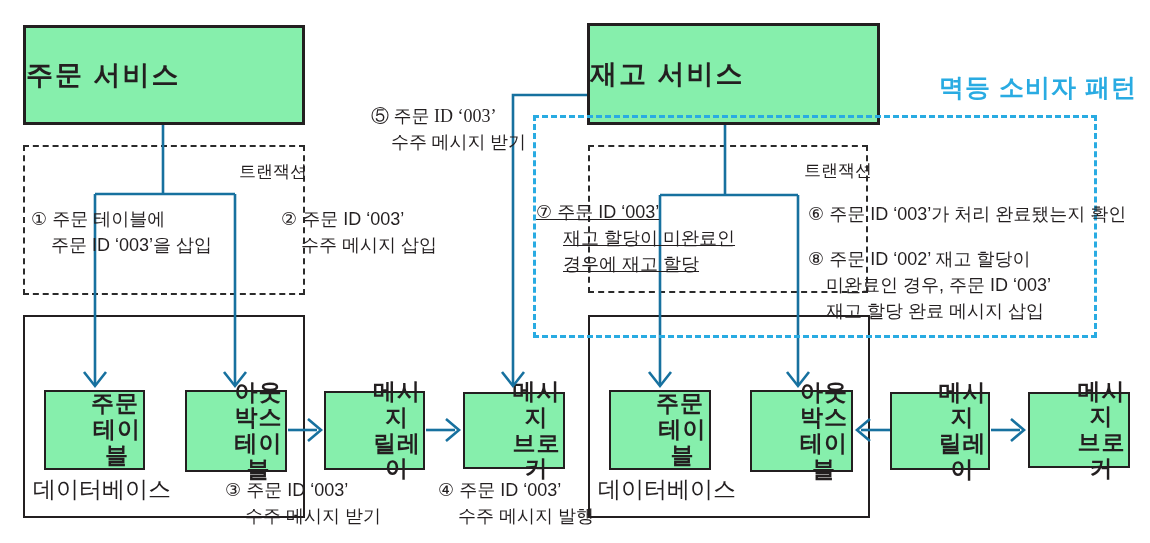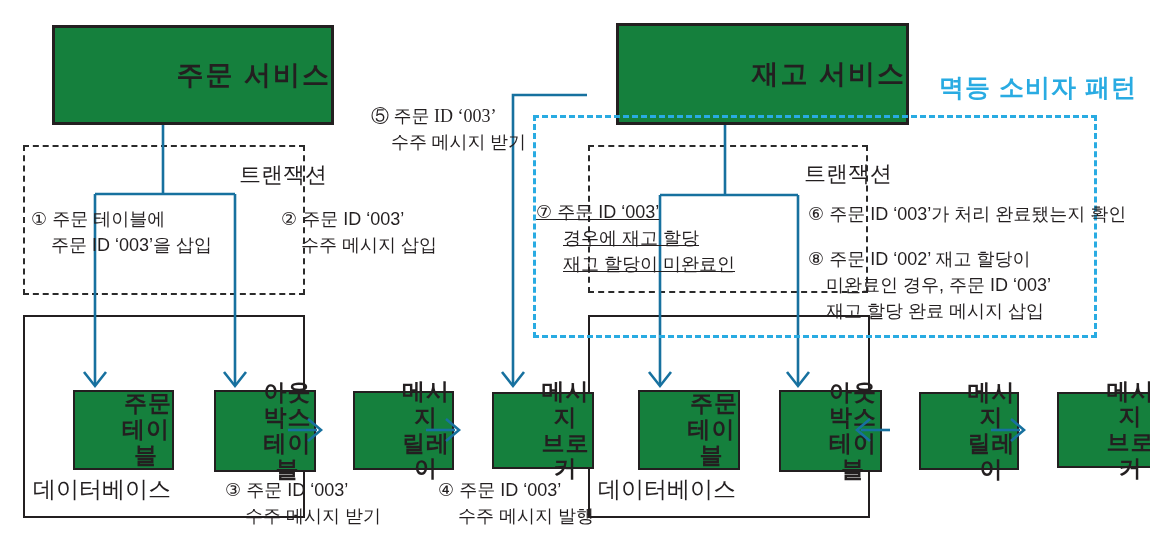--- a/index.html
+++ b/index.html
@@ -1,31 +1,31 @@
 <!DOCTYPE html>
 <html><head>
 <meta charset="utf-8">
 <style>
   html,body{margin:0;padding:0;background:#fff;}
   #canvas{
     position:relative;width:1150px;height:543px;background:#ffffff;overflow:hidden;
     font-family:"Liberation Sans","DejaVu Sans",sans-serif;color:#231f20;
   }
   .box{
-    position:absolute;background:#15803d;border:3px solid #231f20;box-sizing:border-box;
-    display:flex;flex-direction:column;align-items:flex-end;justify-content:center;
-    text-align:center;z-index:2;margin-left:29px;
+    position:absolute;background:#86efac;border:3px solid #231f20;box-sizing:border-box;
+    display:flex;flex-direction:column;align-items:flex-start;justify-content:center;
+    text-align:center;z-index:2;
   }
   .service{font-size:27px;font-weight:700;letter-spacing:2px;}
   .tbox{border-width:2.5px;font-size:23px;font-weight:600;line-height:1.12;letter-spacing:1px;padding-left:45px;}
   .dbbox{position:absolute;border:2.5px solid #231f20;box-sizing:border-box;background:#fff;z-index:1;}
   .txbox{position:absolute;border:2px dashed #2b2b2b;box-sizing:border-box;z-index:3;background:transparent;}
   .patternbox{position:absolute;border:3px dashed #29abe2;box-sizing:border-box;z-index:5;background:transparent;}
   .lbl{position:absolute;z-index:6;white-space:nowrap;}
-  .tx-label{font-size:22px;text-align:center;}
+  .tx-label{font-size:17px;text-align:center;}
   .db-label{font-size:23px;}
   .pattern-title{font-size:25px;font-weight:700;color:#29abe2;letter-spacing:1px;}
   .ann{position:absolute;z-index:6;font-size:18px;line-height:26px;white-space:nowrap;}
   .ann span{display:block;}
   .ann span + span{padding-left:20px;}
   .ann.i27 span + span{padding-left:27px;}
   .ann.i18 span + span{padding-left:18px;}
   #connectors{position:absolute;left:0;top:0;z-index:4;pointer-events:none;}
 </style>
 </head>
@@ -149,22 +149,22 @@
   </div>
   <div class="ann" style="left:371px;top:103px;font-family:Liberation Serif, serif;">
     <span>⑤ 주문 ID ‘003’</span>
     <span>수주 메시지 받기</span>
   </div>
   <div class="ann" style="left:808px;top:201px;">
     <span>⑥ 주문 ID ‘003’가 처리 완료됐는지 확인</span>
   </div>
   <div class="ann i27" style="left:536px;top:199px;text-decoration:underline;">
     <span>⑦ 주문 ID ‘003’</span>
+    <span>재고 할당이 미완료인</span>
     <span>경우에 재고 할당</span>
-    <span>재고 할당이 미완료인</span>
   </div>
   <div class="ann i18" style="left:808px;top:246px;">
     <span>⑧ 주문 ID ‘002’ 재고 할당이</span>
     <span>미완료인 경우, 주문 ID ‘003’</span>
     <span>재고 할당 완료 메시지 삽입</span>
   </div>
 
 </div>
 
 </body></html>

